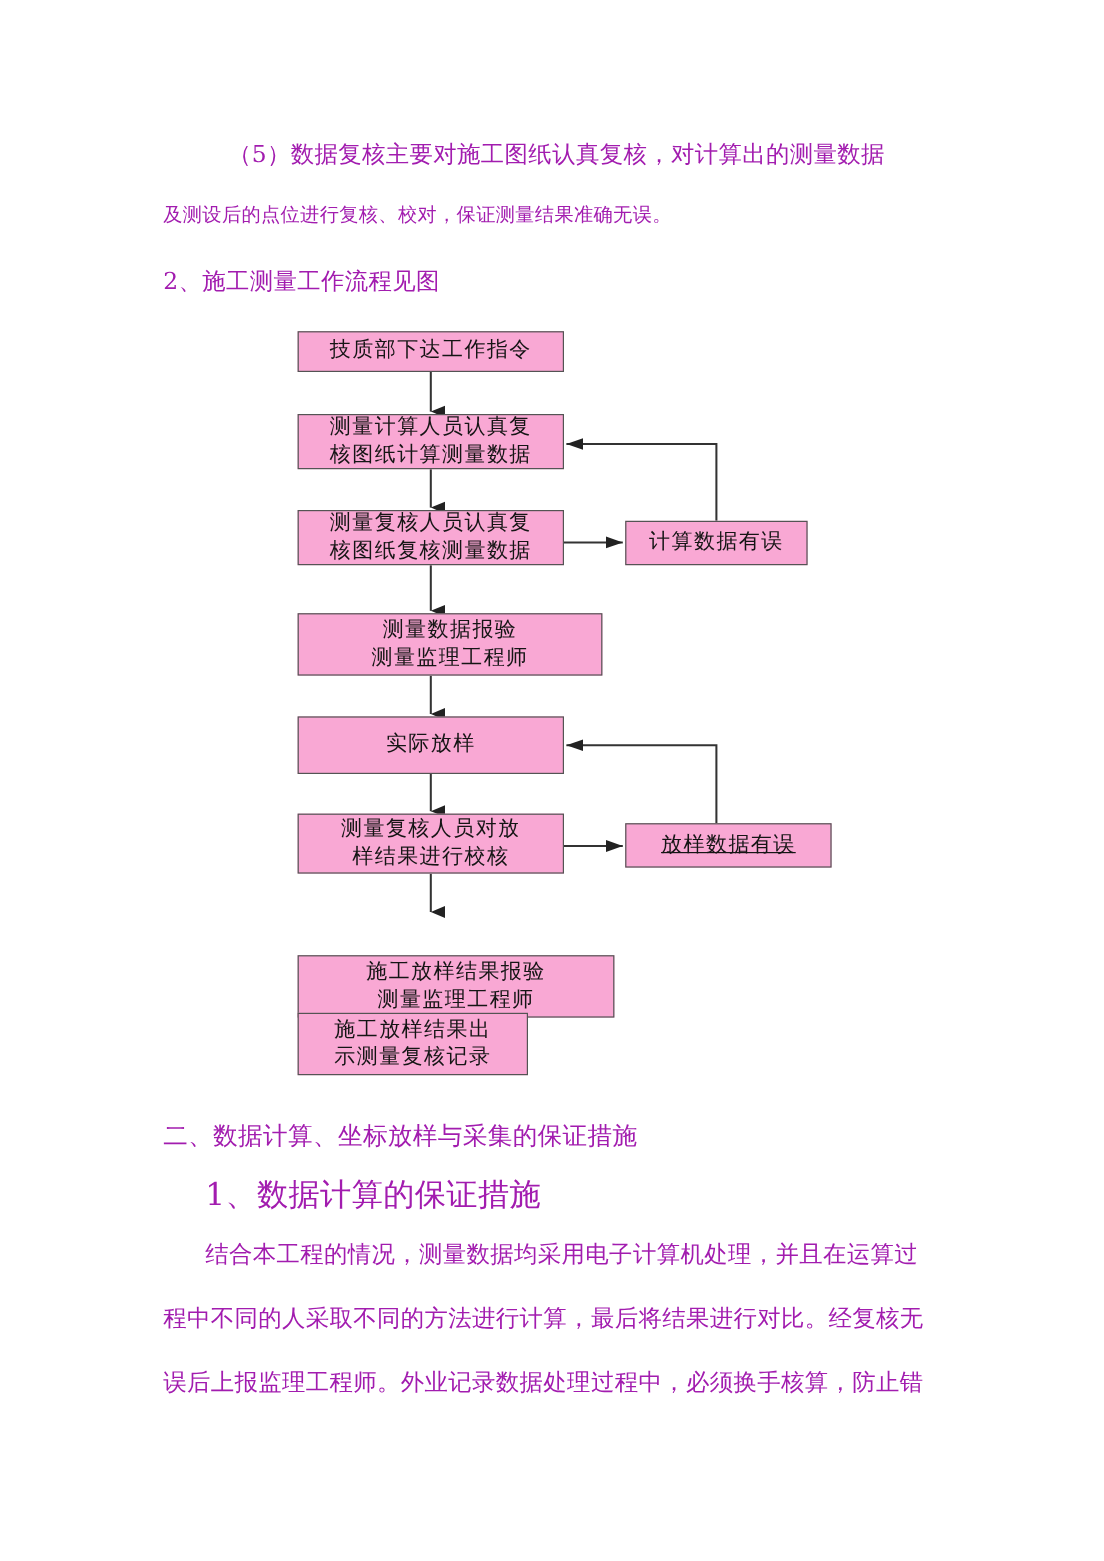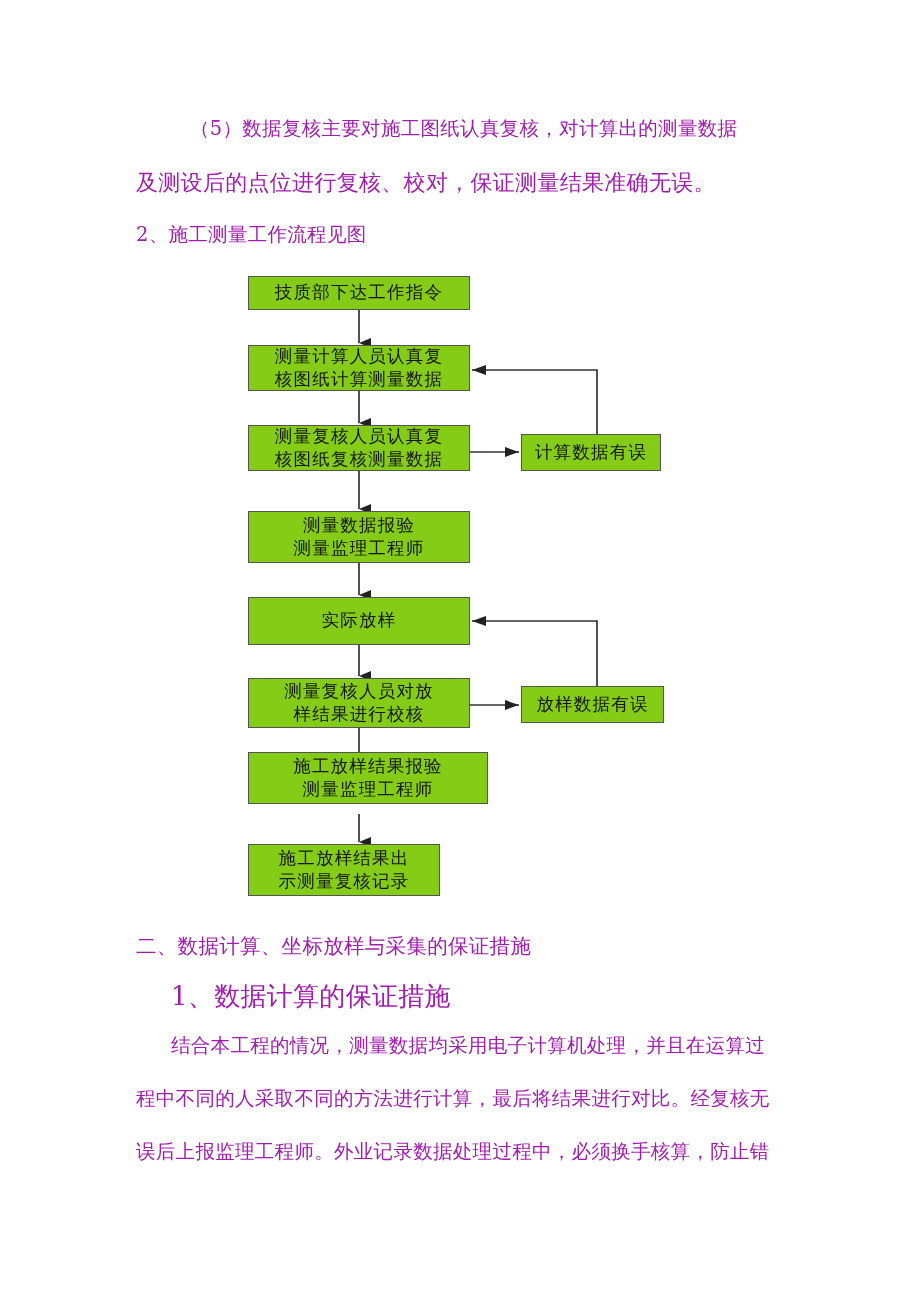--- a/index.html
+++ b/index.html
@@ -37,21 +37,21 @@
     left: 0;
     top: 0;
     width: 920px;
     height: 1301px;
     pointer-events: none;
   }
   .node {
     position: absolute;
     box-sizing: border-box;
     border: 1.6px solid #545454;
-    background: #84cc16;
+    background: #f9a8d4;
     display: flex;
     flex-direction: column;
     align-items: center;
     justify-content: center;
     font-family: "DejaVu Serif", "Liberation Serif", serif;
     font-size: 17.5px;
     line-height: 1.32;
     letter-spacing: 1.2px;
     color: #151515;
     text-align: center;
@@ -106,58 +106,58 @@
     <div class="node" style="left:248px;top:345px;width:222px;height:46px;">
       <span class="ln">测量计算人员认真复</span>
       <span class="ln">核图纸计算测量数据</span>
     </div>
 
     <div class="node" style="left:248px;top:425px;width:222px;height:46px;">
       <span class="ln">测量复核人员认真复</span>
       <span class="ln">核图纸复核测量数据</span>
     </div>
 
-    <div class="node" style="left:248px;top:511px;width:222px;height:52px;">
+    <div class="node" style="left:248px;top:511px;width:254px;height:52px;">
       <span class="ln">测量数据报验</span>
       <span class="ln">测量监理工程师</span>
     </div>
 
     <div class="node" style="left:248px;top:597px;width:222px;height:48px;">
       <span class="ln">实际放样</span>
     </div>
 
     <div class="node" style="left:248px;top:678px;width:222px;height:50px;">
       <span class="ln">测量复核人员对放</span>
       <span class="ln">样结果进行校核</span>
     </div>
 
-    <div class="node" style="left:248px;top:752px;width:240px;height:52px;">
+    <div class="node" style="left:248px;top:796px;width:264px;height:52px;">
       <span class="ln">施工放样结果报验</span>
       <span class="ln">测量监理工程师</span>
     </div>
 
     <div class="node" style="left:248px;top:844px;width:192px;height:52px;align-items:center;">
       <span class="ln">施工放样结果出</span>
       <span class="ln">示测量复核记录</span>
     </div>
 
-    <div class="node" style="left:521px;top:434px;width:140px;height:37px;">
+    <div class="node" style="left:521px;top:434px;width:152px;height:37px;">
       <span class="ln">计算数据有误</span>
     </div>
 
-    <div class="node" style="left:521px;top:686px;width:143px;height:37px;">
+    <div class="node" style="left:521px;top:686px;width:172px;height:37px;text-decoration:underline;">
       <span class="ln">放样数据有误</span>
     </div>
 
   </div>
 
   <div>
     <div class="para" style="left:190px;top:119px;font-size:19.5px;">（5）数据复核主要对施工图纸认真复核，对计算出的测量数据</div>
 
-    <div class="para" style="left:136px;top:172px;font-size:22px;">及测设后的点位进行复核、校对，保证测量结果准确无误。</div>
+    <div class="para" style="left:136px;top:172px;font-size:16px;font-family:Liberation Mono, monospace;">及测设后的点位进行复核、校对，保证测量结果准确无误。</div>
 
     <div class="para" style="left:136px;top:225px;font-size:19.5px;">2、施工测量工作流程见图</div>
 
     <div class="para" style="left:136px;top:936px;font-size:20.5px;">二、数据计算、坐标放样与采集的保证措施</div>
 
     <div class="para" style="left:171px;top:983px;font-size:26px;">1、数据计算的保证措施</div>
 
     <div class="para" style="left:171px;top:1036px;font-size:19.5px;text-align:center;">结合本工程的情况，测量数据均采用电子计算机处理，并且在运算过</div>
 
     <div class="para" style="left:136px;top:1089px;font-size:19.5px;">程中不同的人采取不同的方法进行计算，最后将结果进行对比。经复核无</div>

